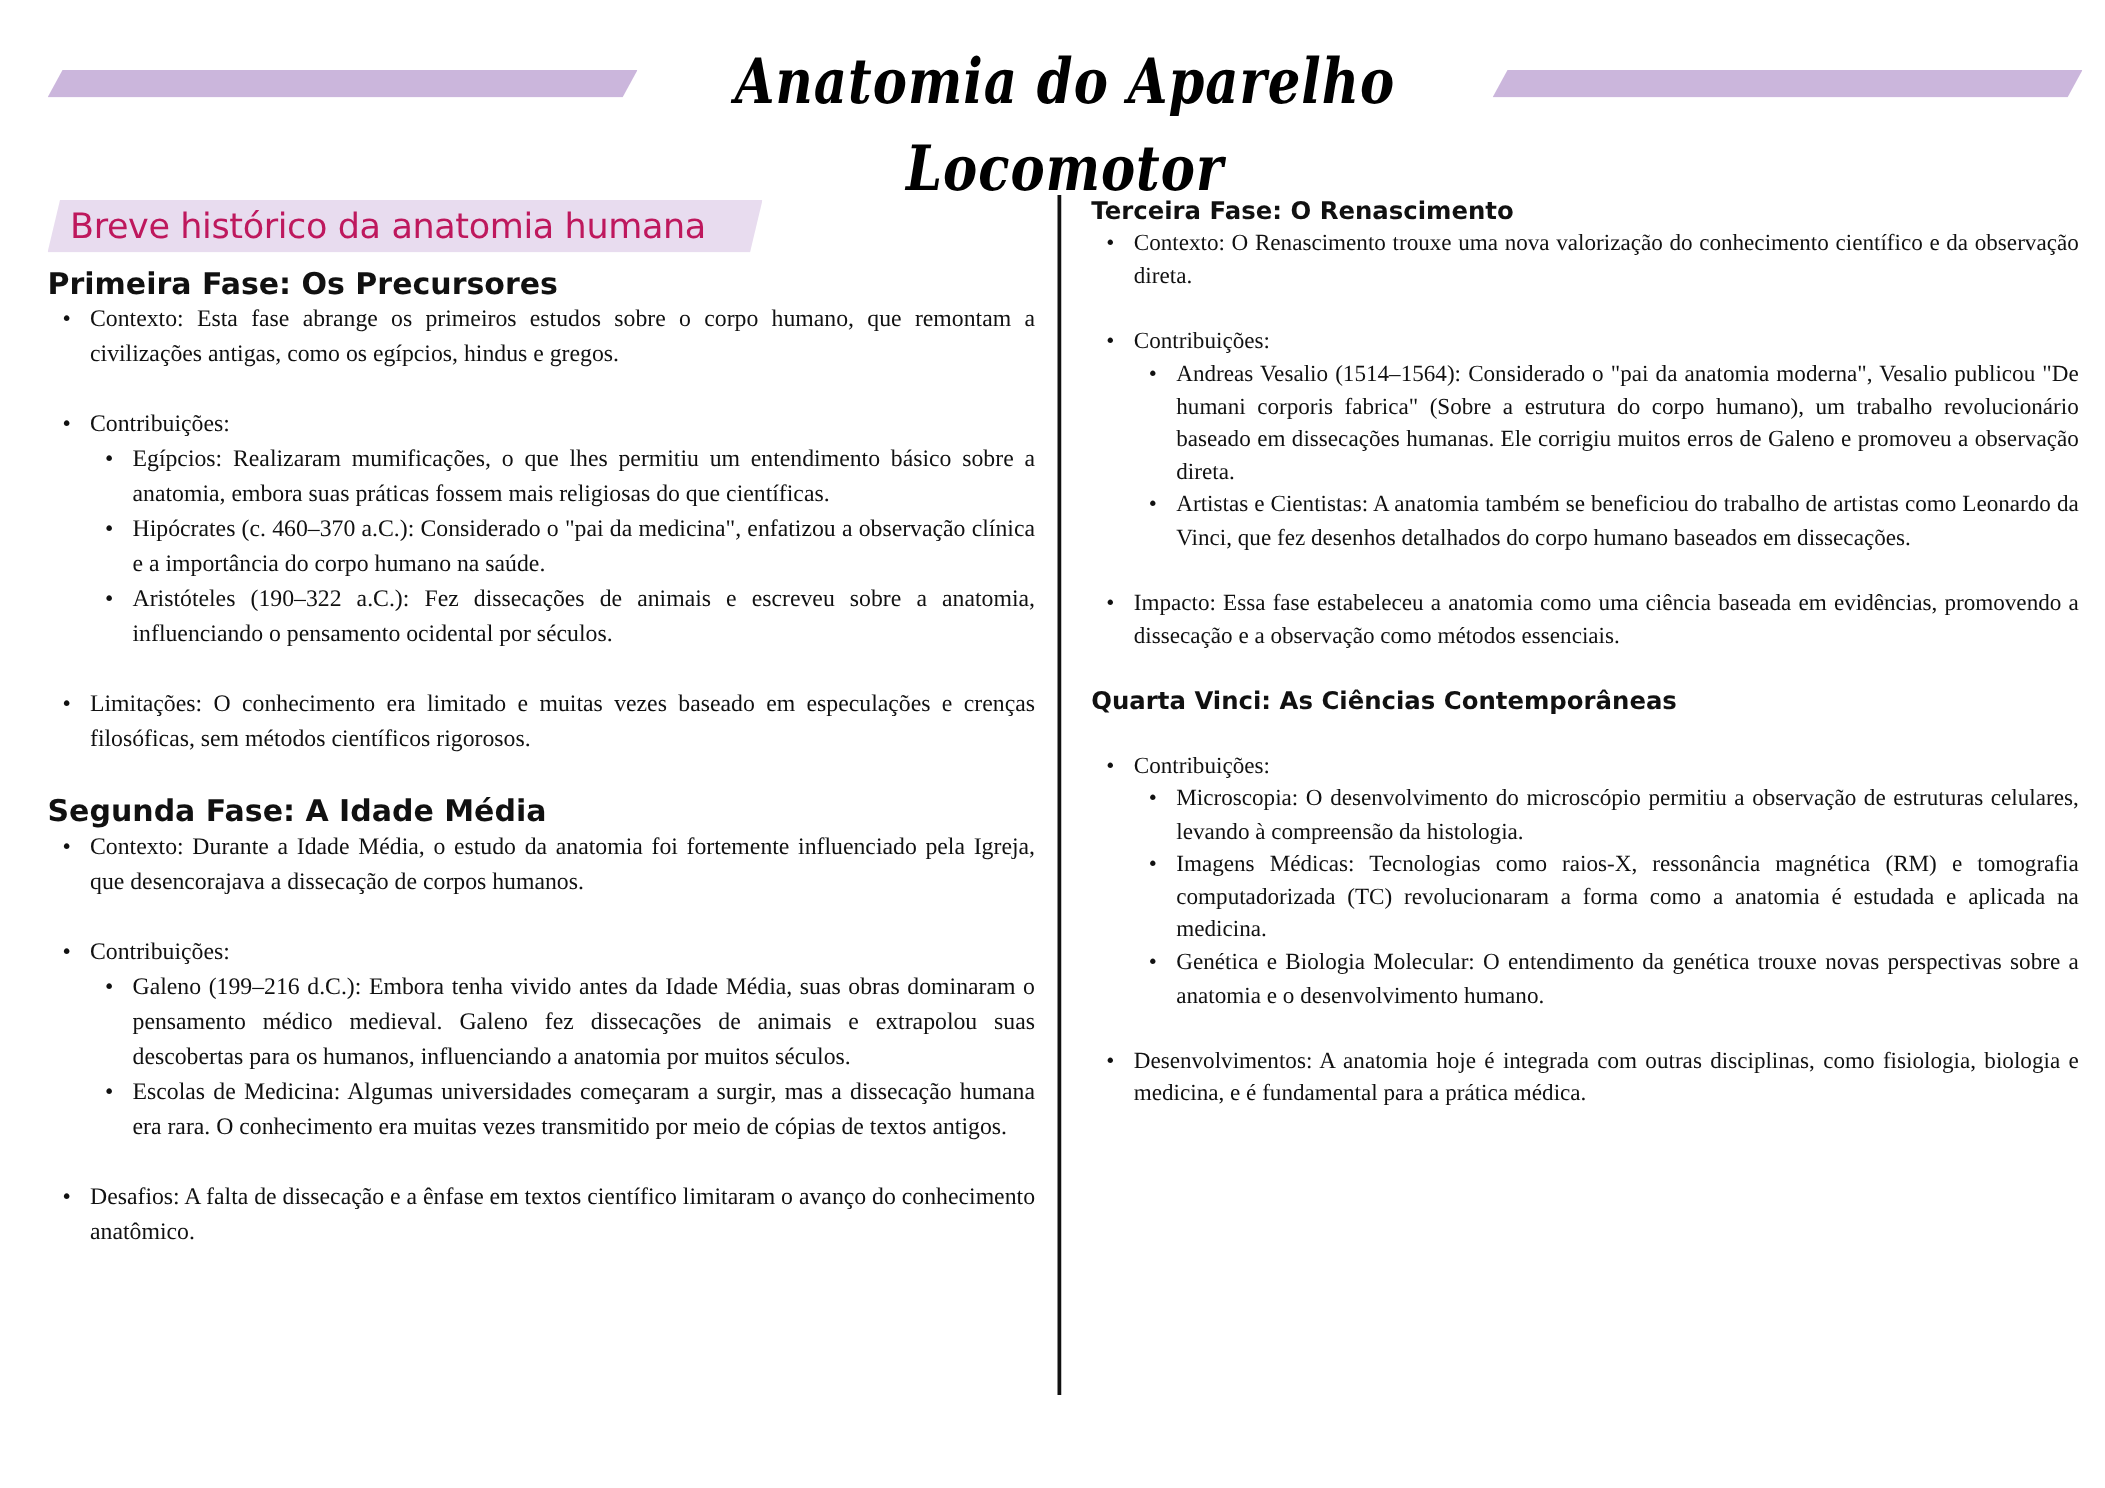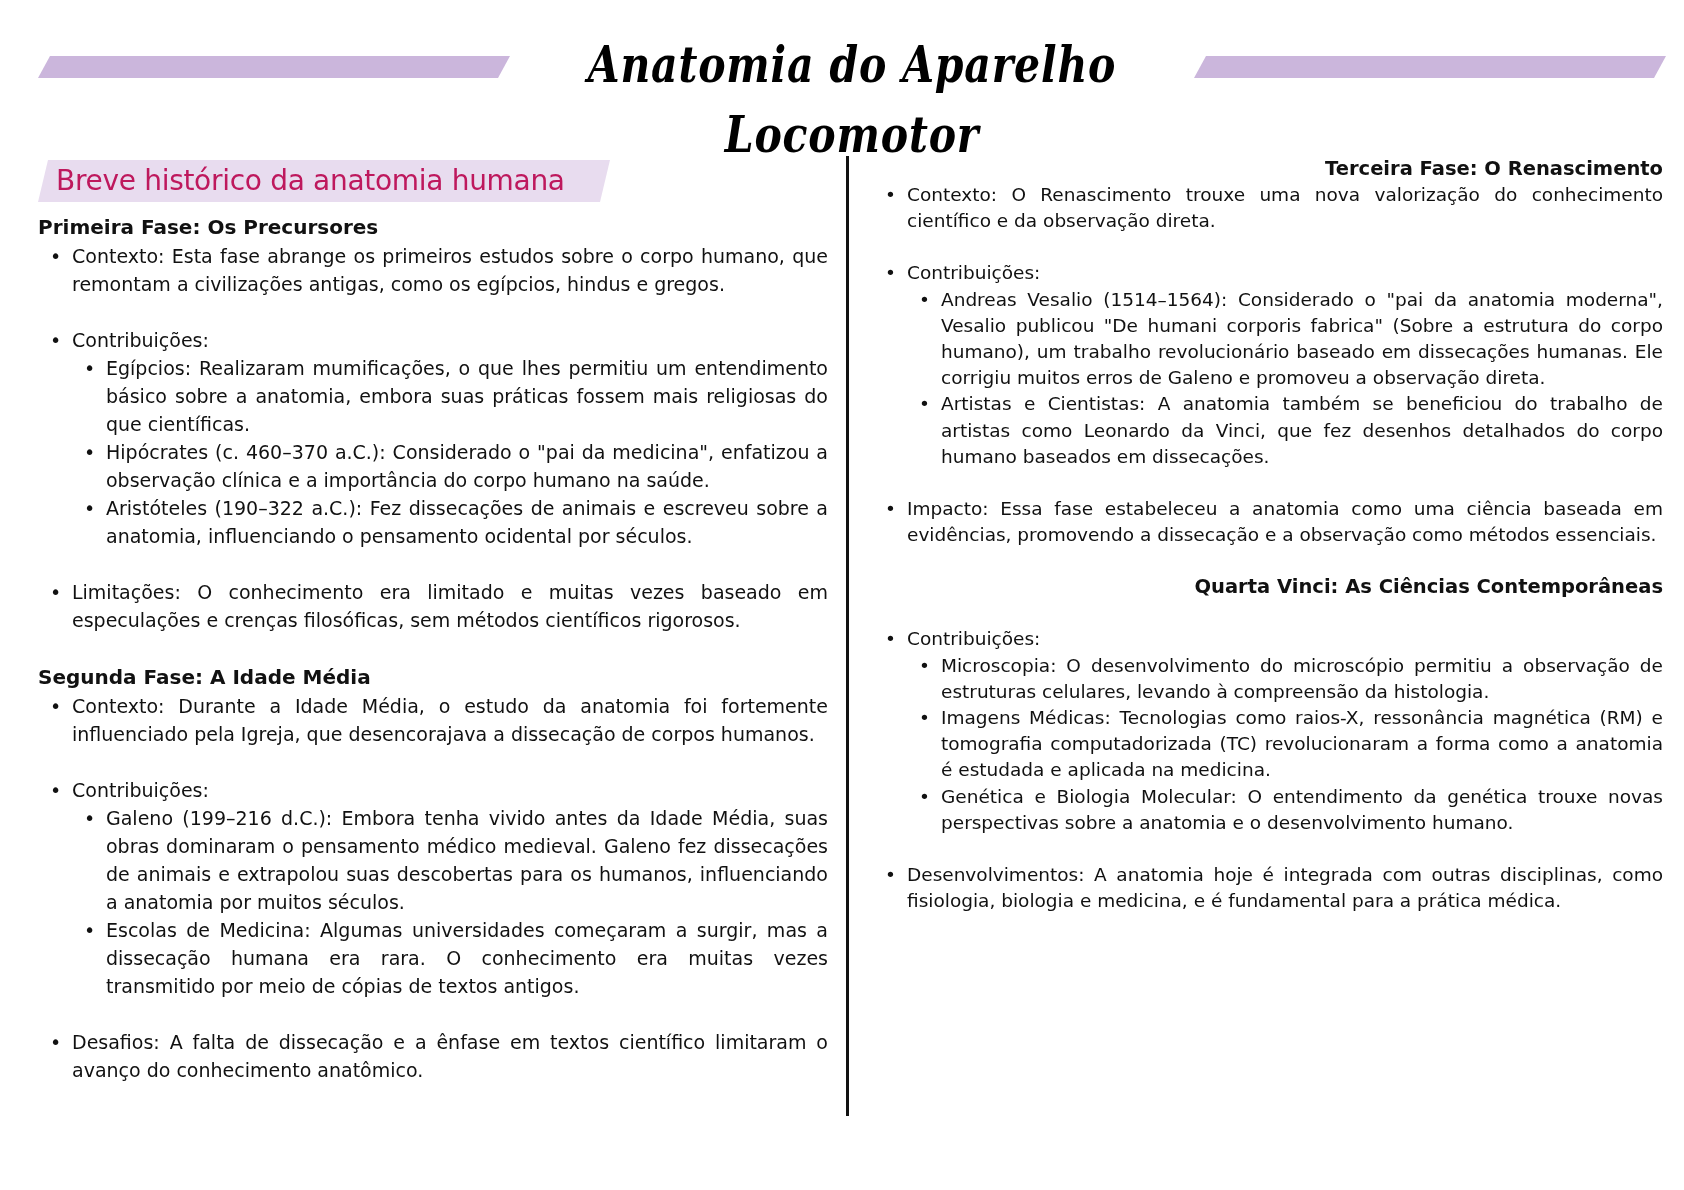--- a/index.html
+++ b/index.html
@@ -12,23 +12,23 @@
                 font-family: "DejaVu Serif", serif; font-style: italic; font-weight: bold;
                 font-size: 50px; line-height: 70px; letter-spacing: 1px; color: #000; transform: scaleX(0.82); }
   .section-box { position: absolute; top: 160px; left: 38px; width: 572px; height: 42px;
                  background: #e8dcef; clip-path: polygon(10px 0, 100% 0, calc(100% - 10px) 100%, 0 100%); }
   .section-title { position: absolute; top: 160px; left: 56px; font-size: 28px; line-height: 42px;
                    color: #be185d; font-family: "DejaVu Sans", sans-serif; letter-spacing: -0.3px; }
   .divider { position: absolute; left: 846px; top: 156px; width: 3px; height: 960px; background: #111; }
   .col { position: absolute; font-size: 19px; line-height: 28px; }
   .col-left { left: 38px; top: 212px; width: 790px; }
   .col-right { left: 873px; top: 156px; width: 790px; font-size: 18.5px; line-height: 26.2px; }
-  .phase-title { font-weight: bold; font-size: 20px; margin: 0; line-height: 30px; }
-  .col-right .phase-title { font-size: 19.5px; line-height: 26px; text-align: right; }
-  ul { margin: 0; padding: 0; list-style: none; }
+  .phase-title { font-weight: bold; font-size: 24px; margin: 0; line-height: 30px; }
+  .col-right .phase-title { font-size: 19.5px; line-height: 26px; }
+  ul { margin: 0; padding: 0; list-style: none; font-family: Liberation Serif, serif; }
   li { position: relative; text-align: justify; }
   li.l1 { padding-left: 34px; }
   li.l2 { padding-left: 34px; }
   li.l1::before, li.l2::before { content: "\2022"; position: absolute; left: 12px; top: 0; }
   .sub { margin-left: 0; }
   .gap { height: 28px; }
   .col-right .gap { height: 26px; }
   .phase-gap { height: 28px; }
   .col-right .phase-gap { height: 26px; }
 </style>

